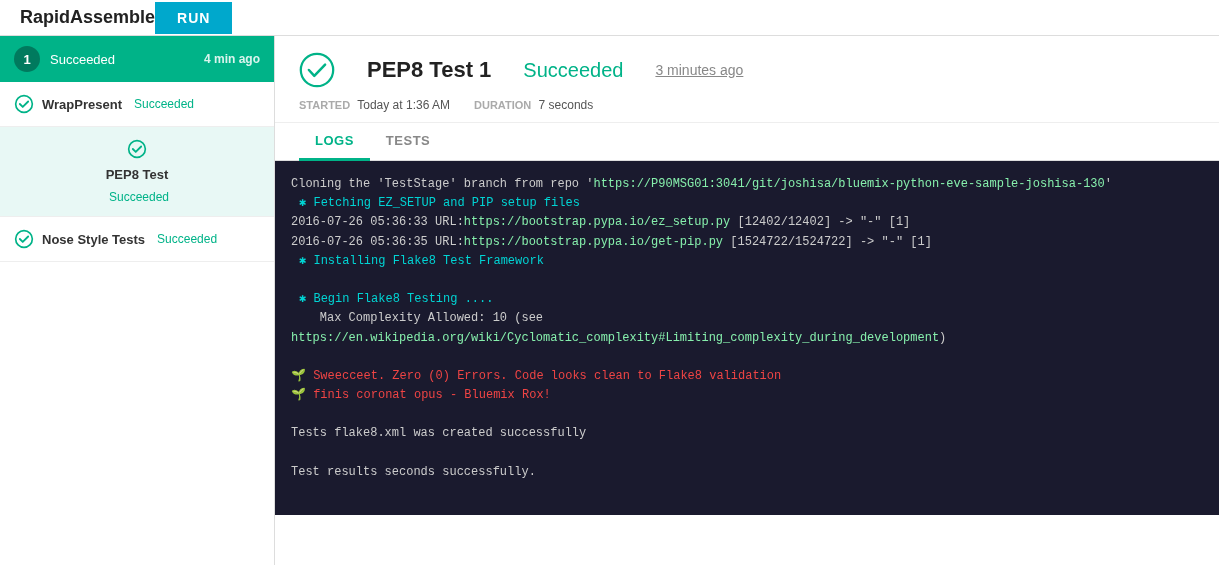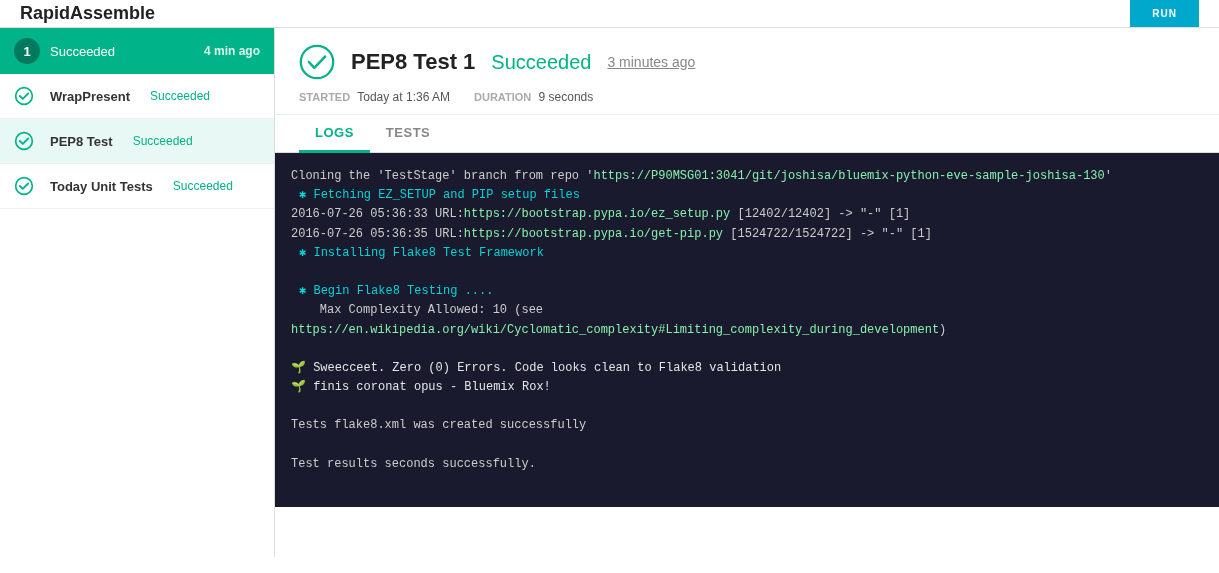--- a/index.html
+++ b/index.html
@@ -2,37 +2,36 @@
 <html><head>
   <meta charset="utf-8">
   <style>
     * { box-sizing: border-box; margin: 0; padding: 0; }
     body { font-family: 'Segoe UI', Arial, sans-serif; background: #fff; font-size: 14px; color: #333; }
 
     
     .header {
       display: flex;
       align-items: center;
-      justify-content: space-between;
       padding: 0 20px;
-      height: 28px;
+      height: 36px;
       border-bottom: 1px solid #ddd;
       background: #fff;
     }
     .header-title {
       font-size: 18px;
       font-weight: bold;
       color: #222;
     }
     .run-button {
       background: #00a8cc;
       color: #fff;
       border: none;
       padding: 8px 22px;
-      font-size: 10px;
+      font-size: 14px;
       font-weight: bold;
       cursor: pointer;
       letter-spacing: 1px;
     }
 
     
     .main-layout {
       display: flex;
       height: calc(573px - 44px);
     }
@@ -77,24 +76,25 @@
       font-size: 12px;
       margin-left: auto;
     }
 
     .sidebar-item {
       display: flex;
       align-items: center;
       padding: 12px 14px;
       border-bottom: 1px solid #eee;
       cursor: pointer;
-      gap: 16px;
+      gap: 8px;
     }
     .sidebar-item.active {
       background: #e8f8f5;
+      flex-direction: column;
     }
     .check-icon {
       width: 20px;
       height: 20px;
       flex-shrink: 0;
     }
     .item-name {
       font-weight: bold;
       color: #333;
       font-size: 13px;
@@ -111,21 +111,21 @@
       overflow-y: auto;
       padding: 0;
     }
     .content-header {
       padding: 16px 24px 10px 24px;
       border-bottom: 1px solid #eee;
     }
     .content-title-row {
       display: flex;
       align-items: center;
-      gap: 16px;
+      gap: 32px;
       margin-bottom: 10px;
     }
     .big-check-icon {
       width: 36px;
       height: 36px;
       flex-shrink: 0;
     }
     .content-title {
       font-size: 22px;
       font-weight: bold;
@@ -186,21 +186,21 @@
       color: #ccc;
       font-family: 'Courier New', Courier, monospace;
       font-size: 12px;
       padding: 14px 16px;
       min-height: 300px;
       line-height: 1.6;
       overflow-x: auto;
     }
     .log-link { color: #86efac; }
     .log-cyan { color: #00d4d4; margin-left: 8px; }
-    .log-green { color: #e5e5e5; }
+    .log-green { color: #ef4444; }
     .log-pass { color: #00cc88; font-weight: bold; }
   </style>
 </head>
 <body>
 
 <div class="header">
   <span class="header-title">RapidAssemble</span>
   <button class="run-button">RUN</button>
 </div>
 
@@ -230,21 +230,21 @@
       </svg>
       <span class="item-name">PEP8 Test</span>
       <span class="item-status">Succeeded</span>
     </div>
 
     <div class="sidebar-item">
       <svg class="check-icon" viewBox="0 0 24 24" fill="none">
         <circle cx="12" cy="12" r="10" stroke="#00b388" stroke-width="2"></circle>
         <polyline points="7,12 10.5,15.5 17,9" stroke="#00b388" stroke-width="2.2" fill="none" stroke-linecap="round" stroke-linejoin="round"></polyline>
       </svg>
-      <span class="item-name">Today Unit Tests</span>
+      <span class="item-name">Nose Style Tests</span>
       <span class="item-status">Succeeded</span>
     </div>
 
   </div>
 
   <div class="content">
 
     <div class="content-header">
       <div class="content-title-row">
         <svg class="big-check-icon" viewBox="0 0 40 40" fill="none">
@@ -255,21 +255,21 @@
         <span class="content-status">Succeeded</span>
         <span class="content-time">3 minutes ago</span>
       </div>
       <div class="content-meta">
         <span>
           <span class="meta-label">STARTED</span>
           <span class="meta-value">Today at 1:36 AM</span>
         </span>
         <span>
           <span class="meta-label">DURATION</span>
-          <span class="meta-value">9 seconds</span>
+          <span class="meta-value">7 seconds</span>
         </span>
       </div>
     </div>
 
     <div class="tabs">
       <div class="tab active">LOGS</div>
       <div class="tab">TESTS</div>
     </div>
 
     <div class="log-area">

